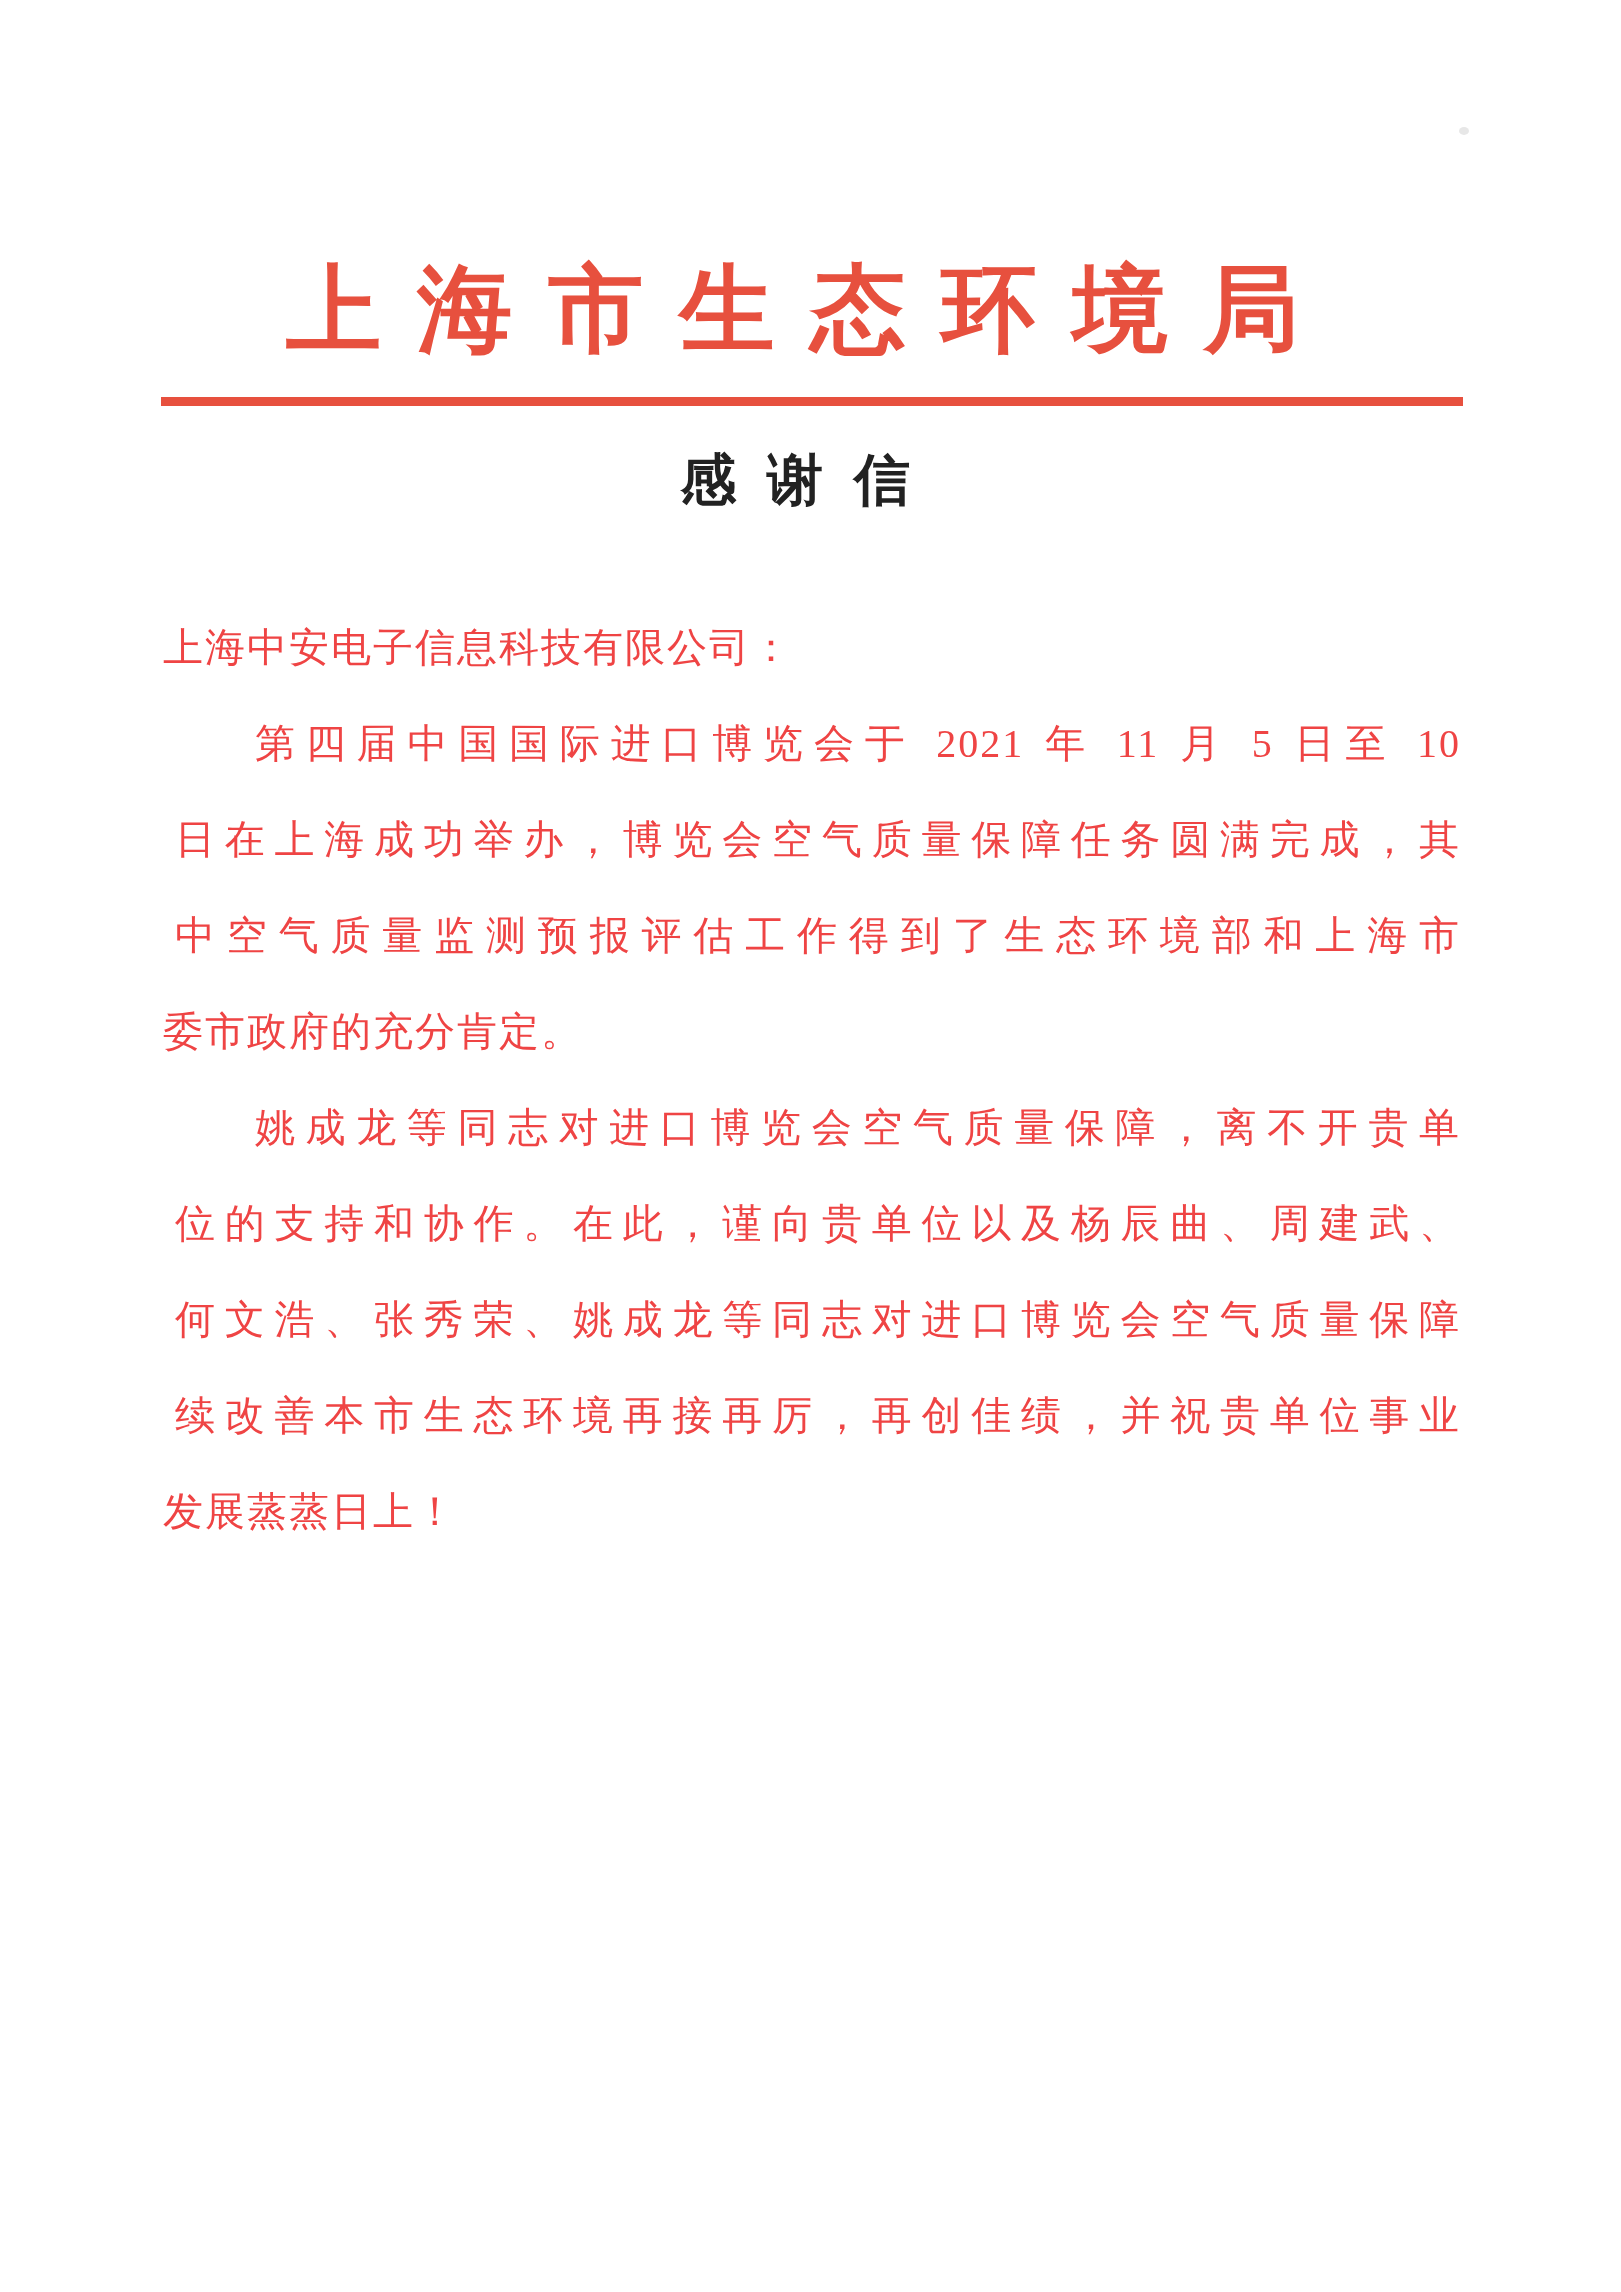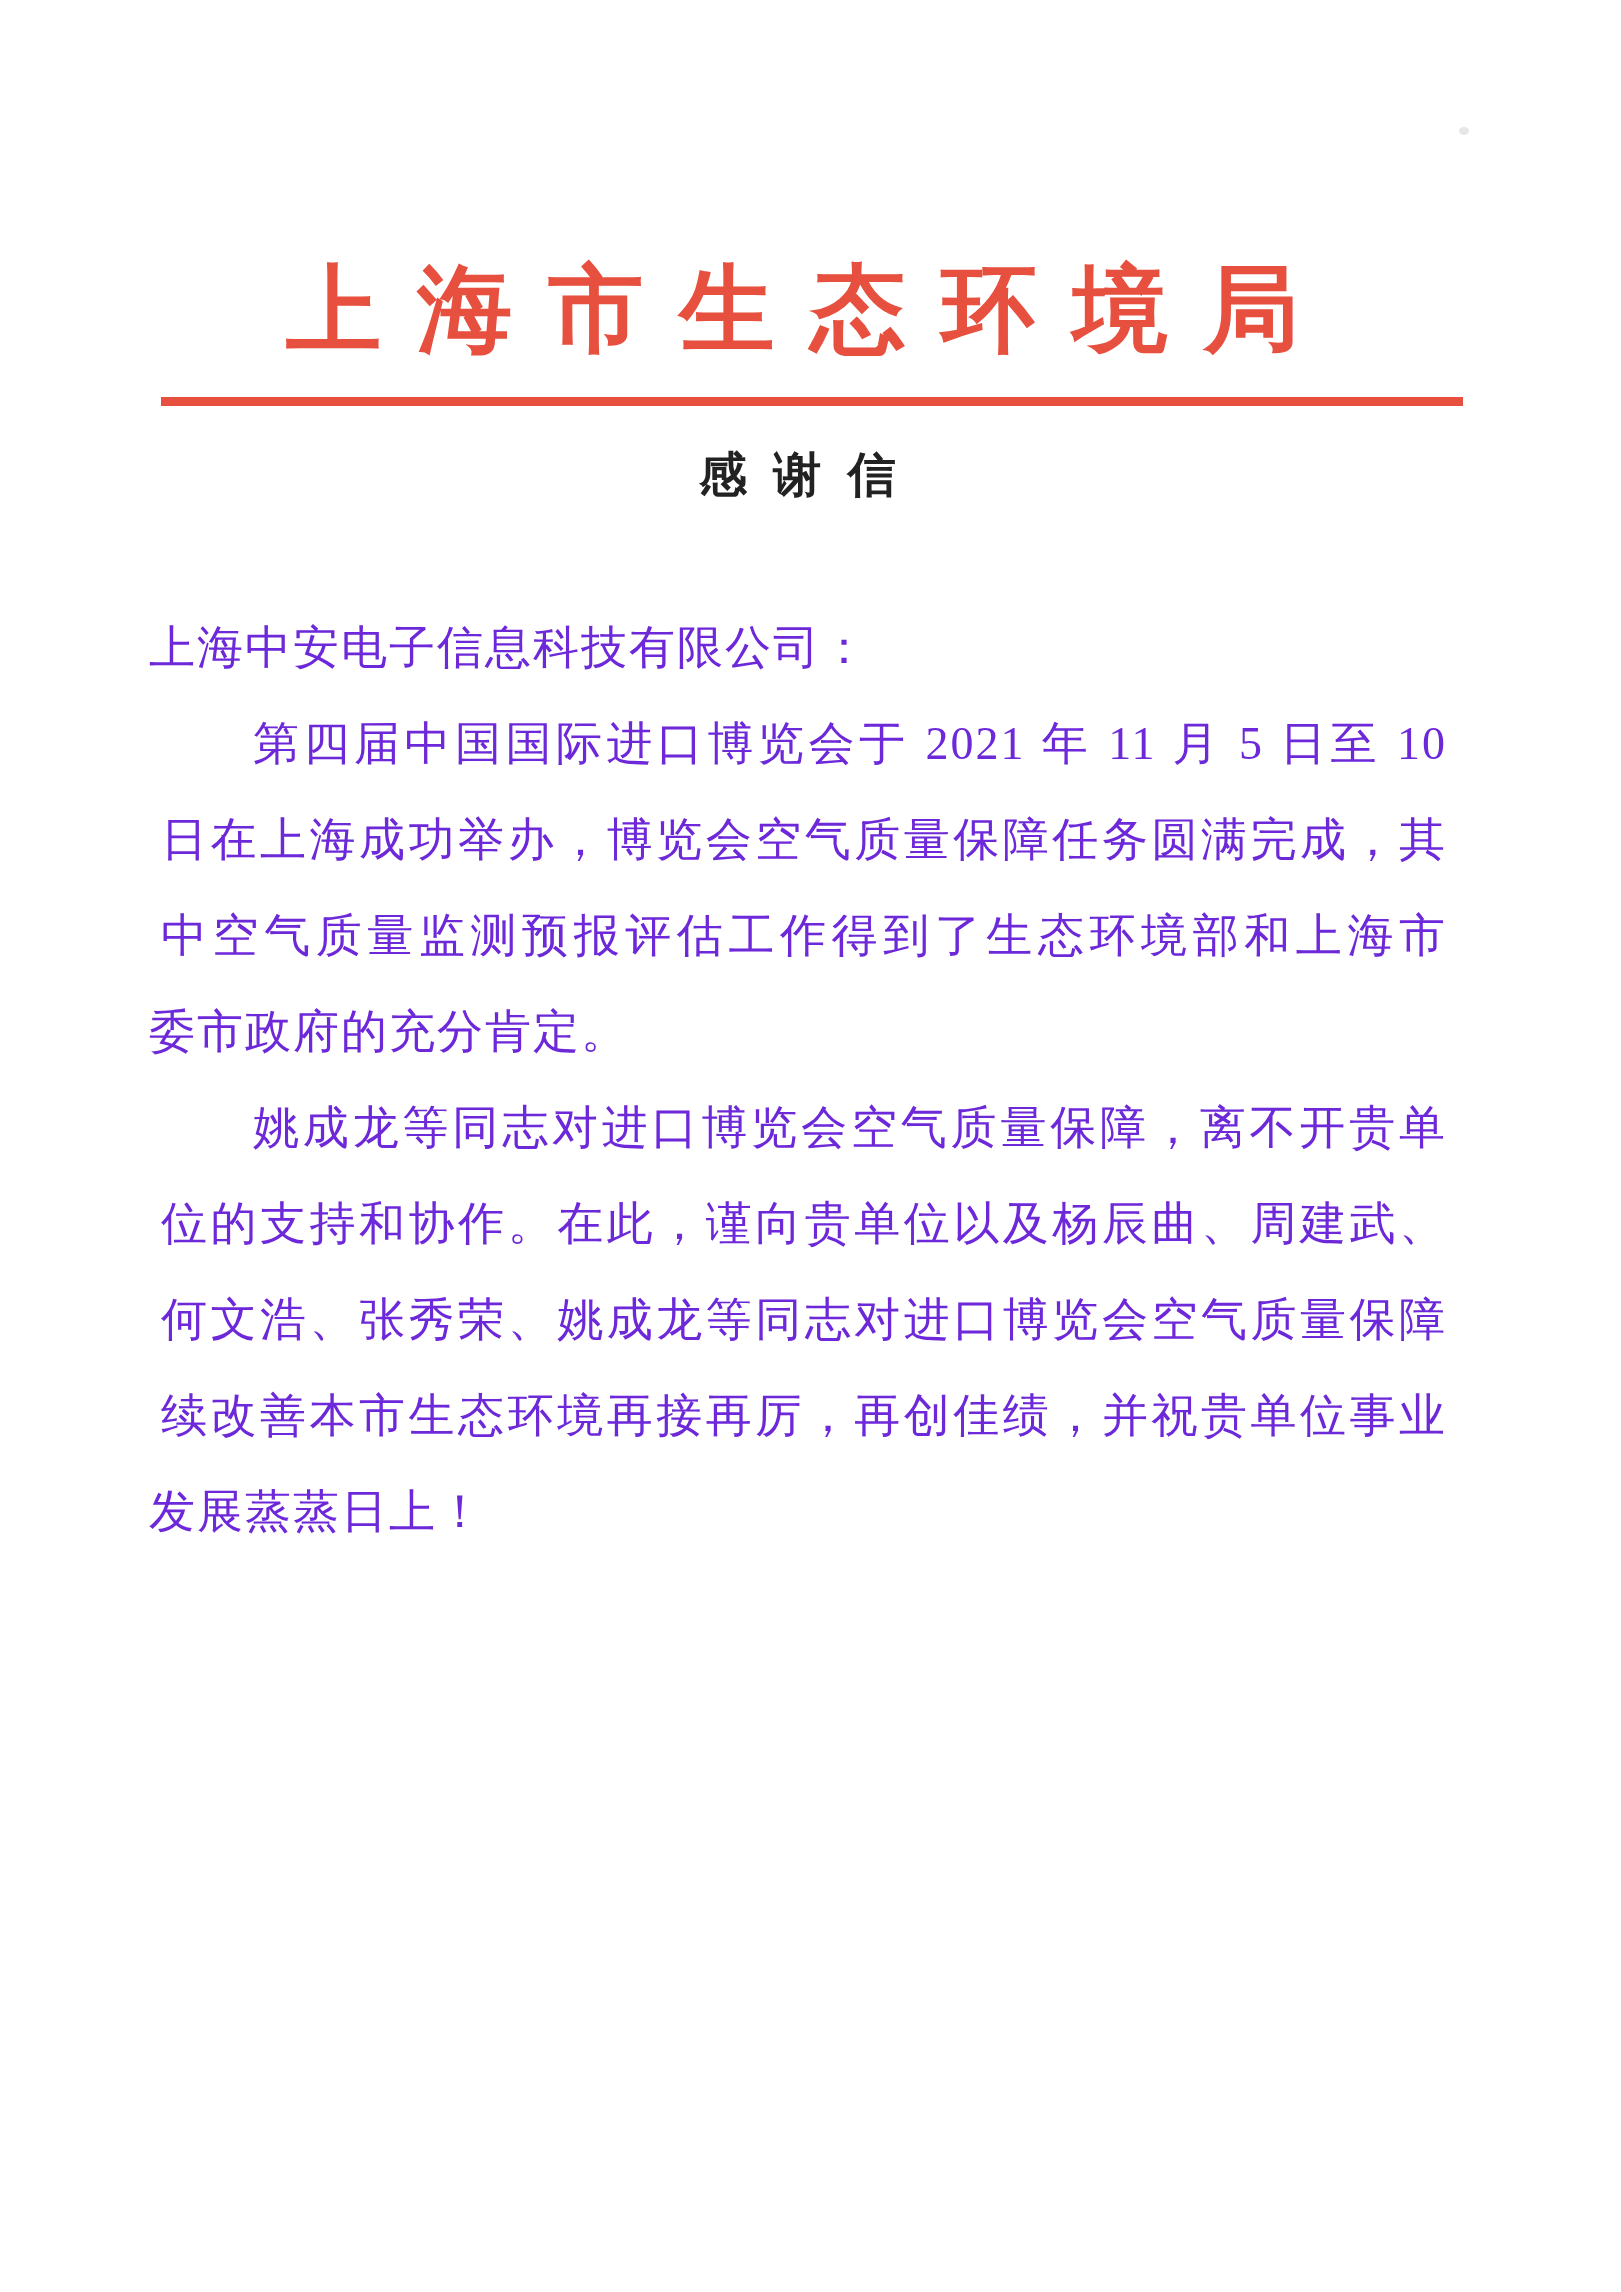--- a/index.html
+++ b/index.html
@@ -19,29 +19,29 @@
     white-space:nowrap;
   }
   .rule{
     position:absolute;top:397px;left:161px;
     width:1302px;height:8.8px;
   }
   
   .letter-title{
     position:absolute;top:443px;left:0;width:100%;
     text-align:center;
-    font-size:48px;font-weight:bold;
+    font-size:56px;font-weight:bold;
     color:#222222;
     letter-spacing:0.55em;margin-right:-0.55em;
     white-space:nowrap;
   }
   
   .body-block{
-    position:absolute;top:600px;left:149px;width:1298px;
-    font-size:46px;color:#6d28d9;
+    position:absolute;top:600px;left:163px;width:1298px;
+    font-size:40px;color:#ef4444;
     letter-spacing:2px;
   }
   .line{
     height:96px;line-height:96px;
     white-space:nowrap;
   }
   .line.wrap{white-space:normal;}
   .line.justify{
     text-align:justify;
     text-align-last:justify;

